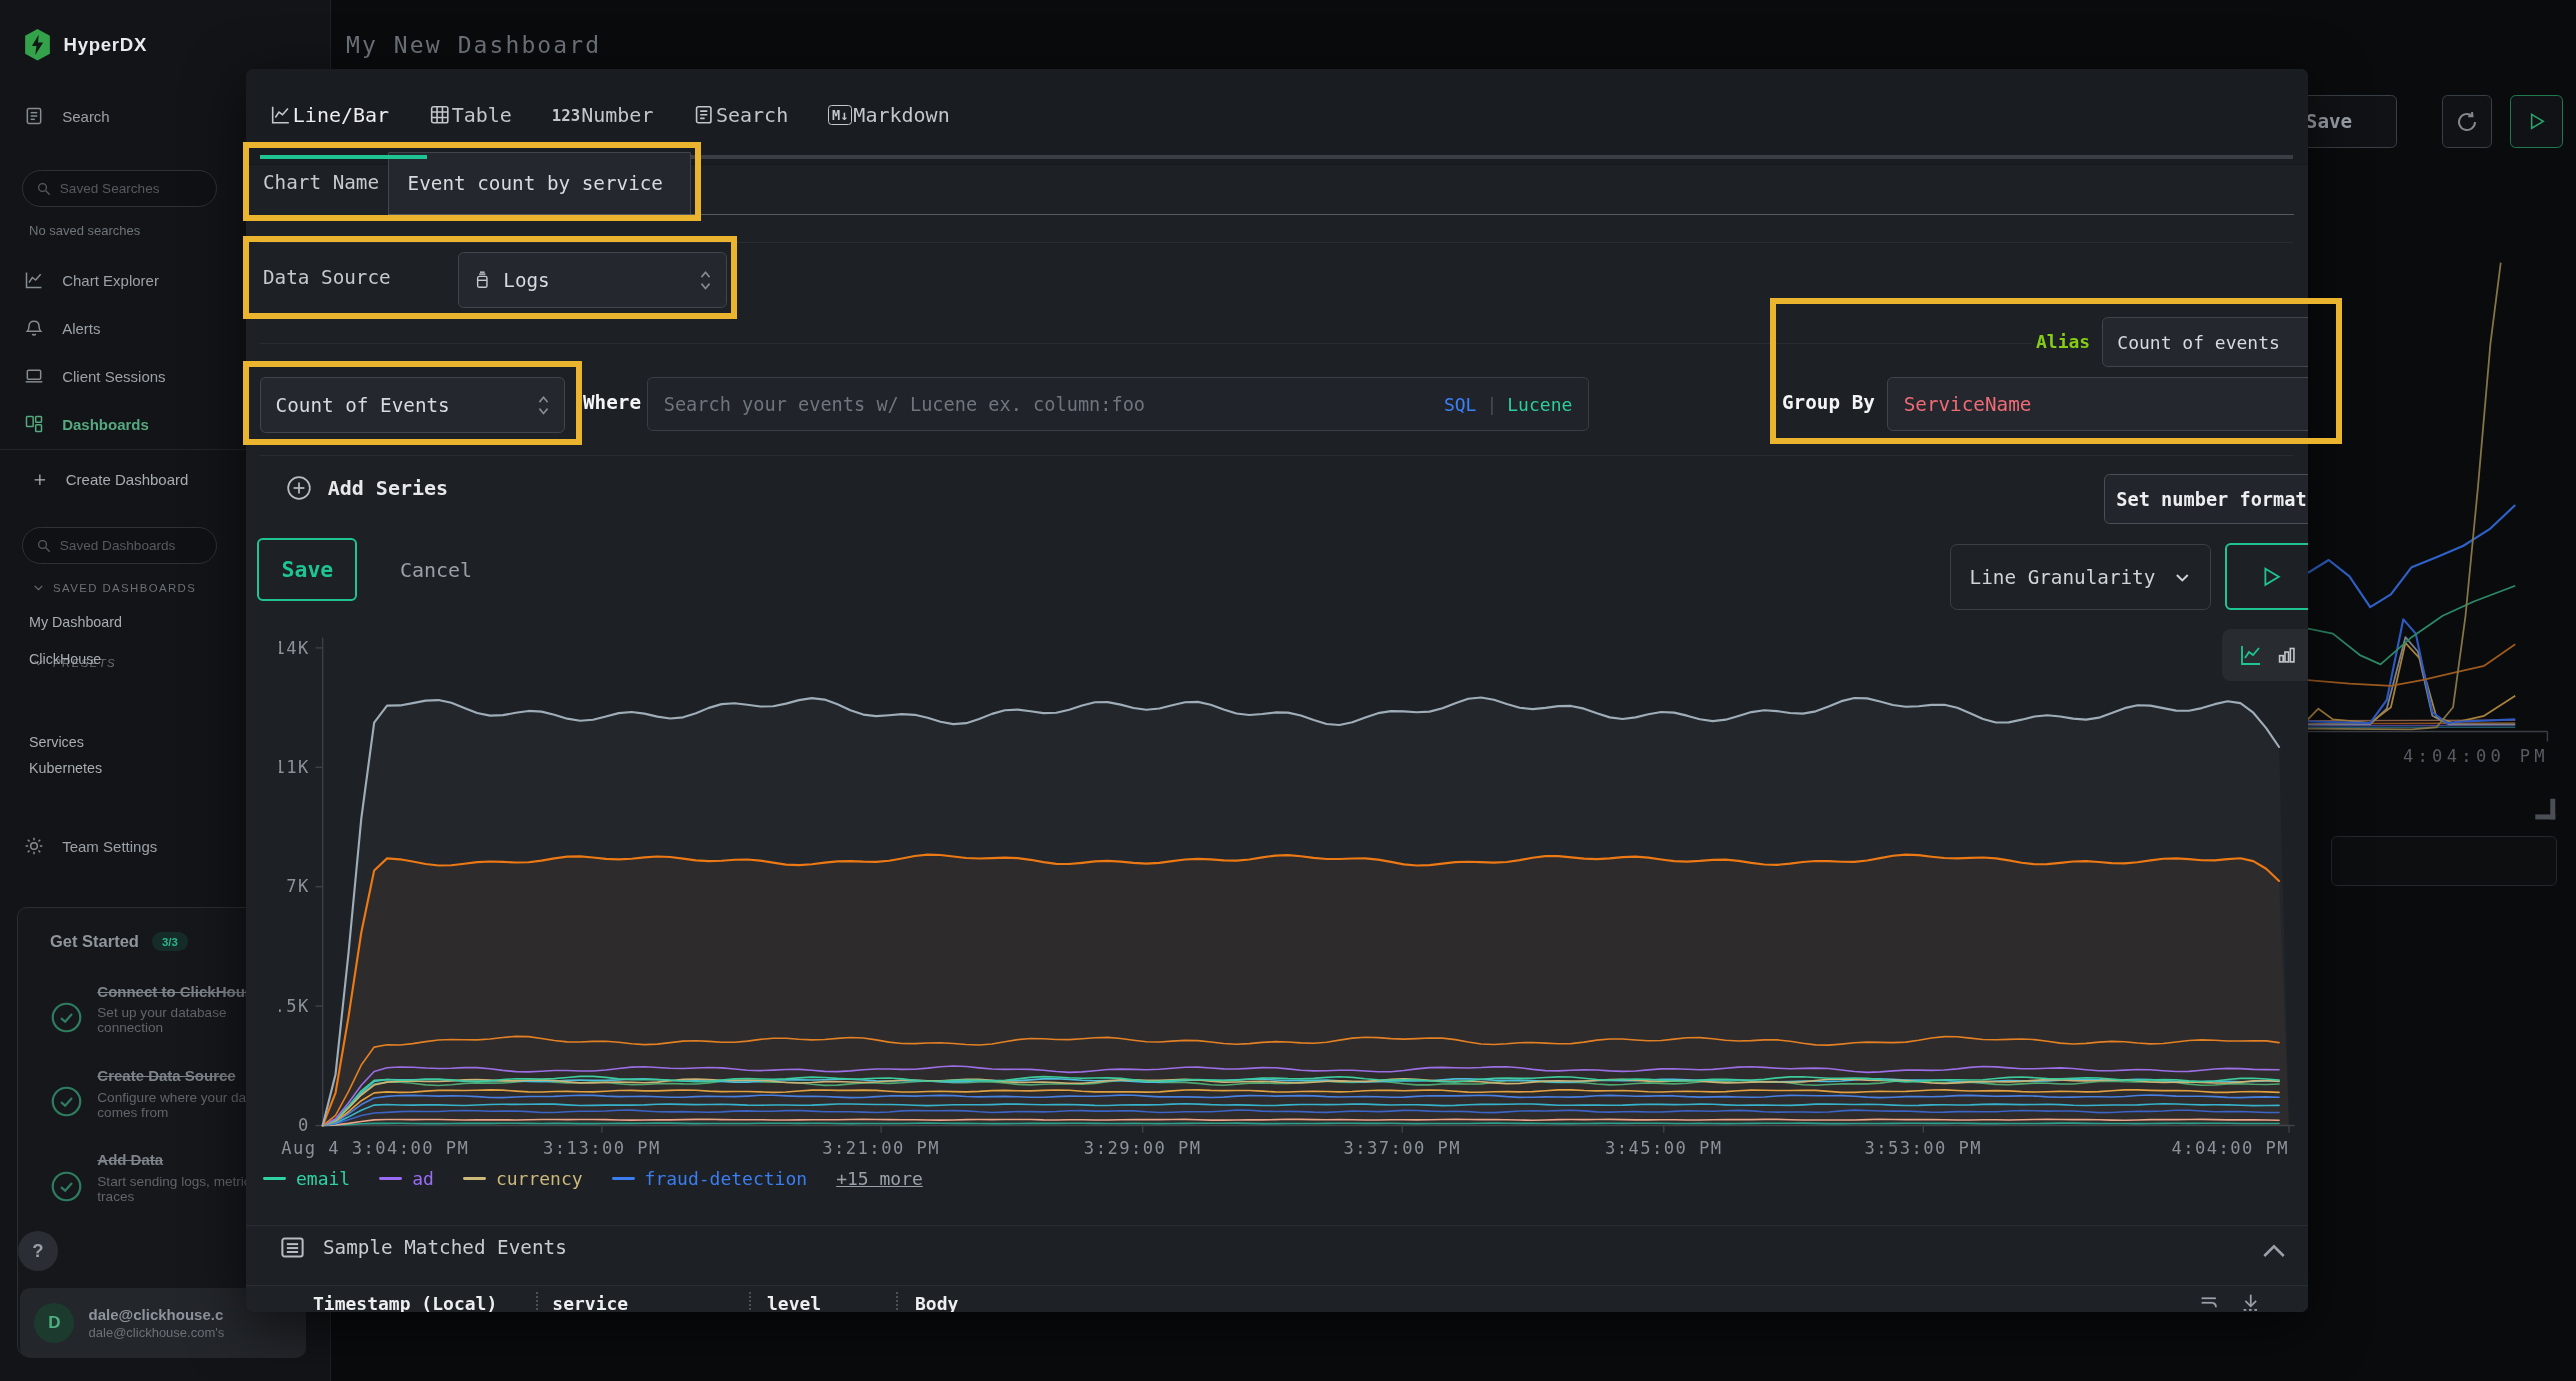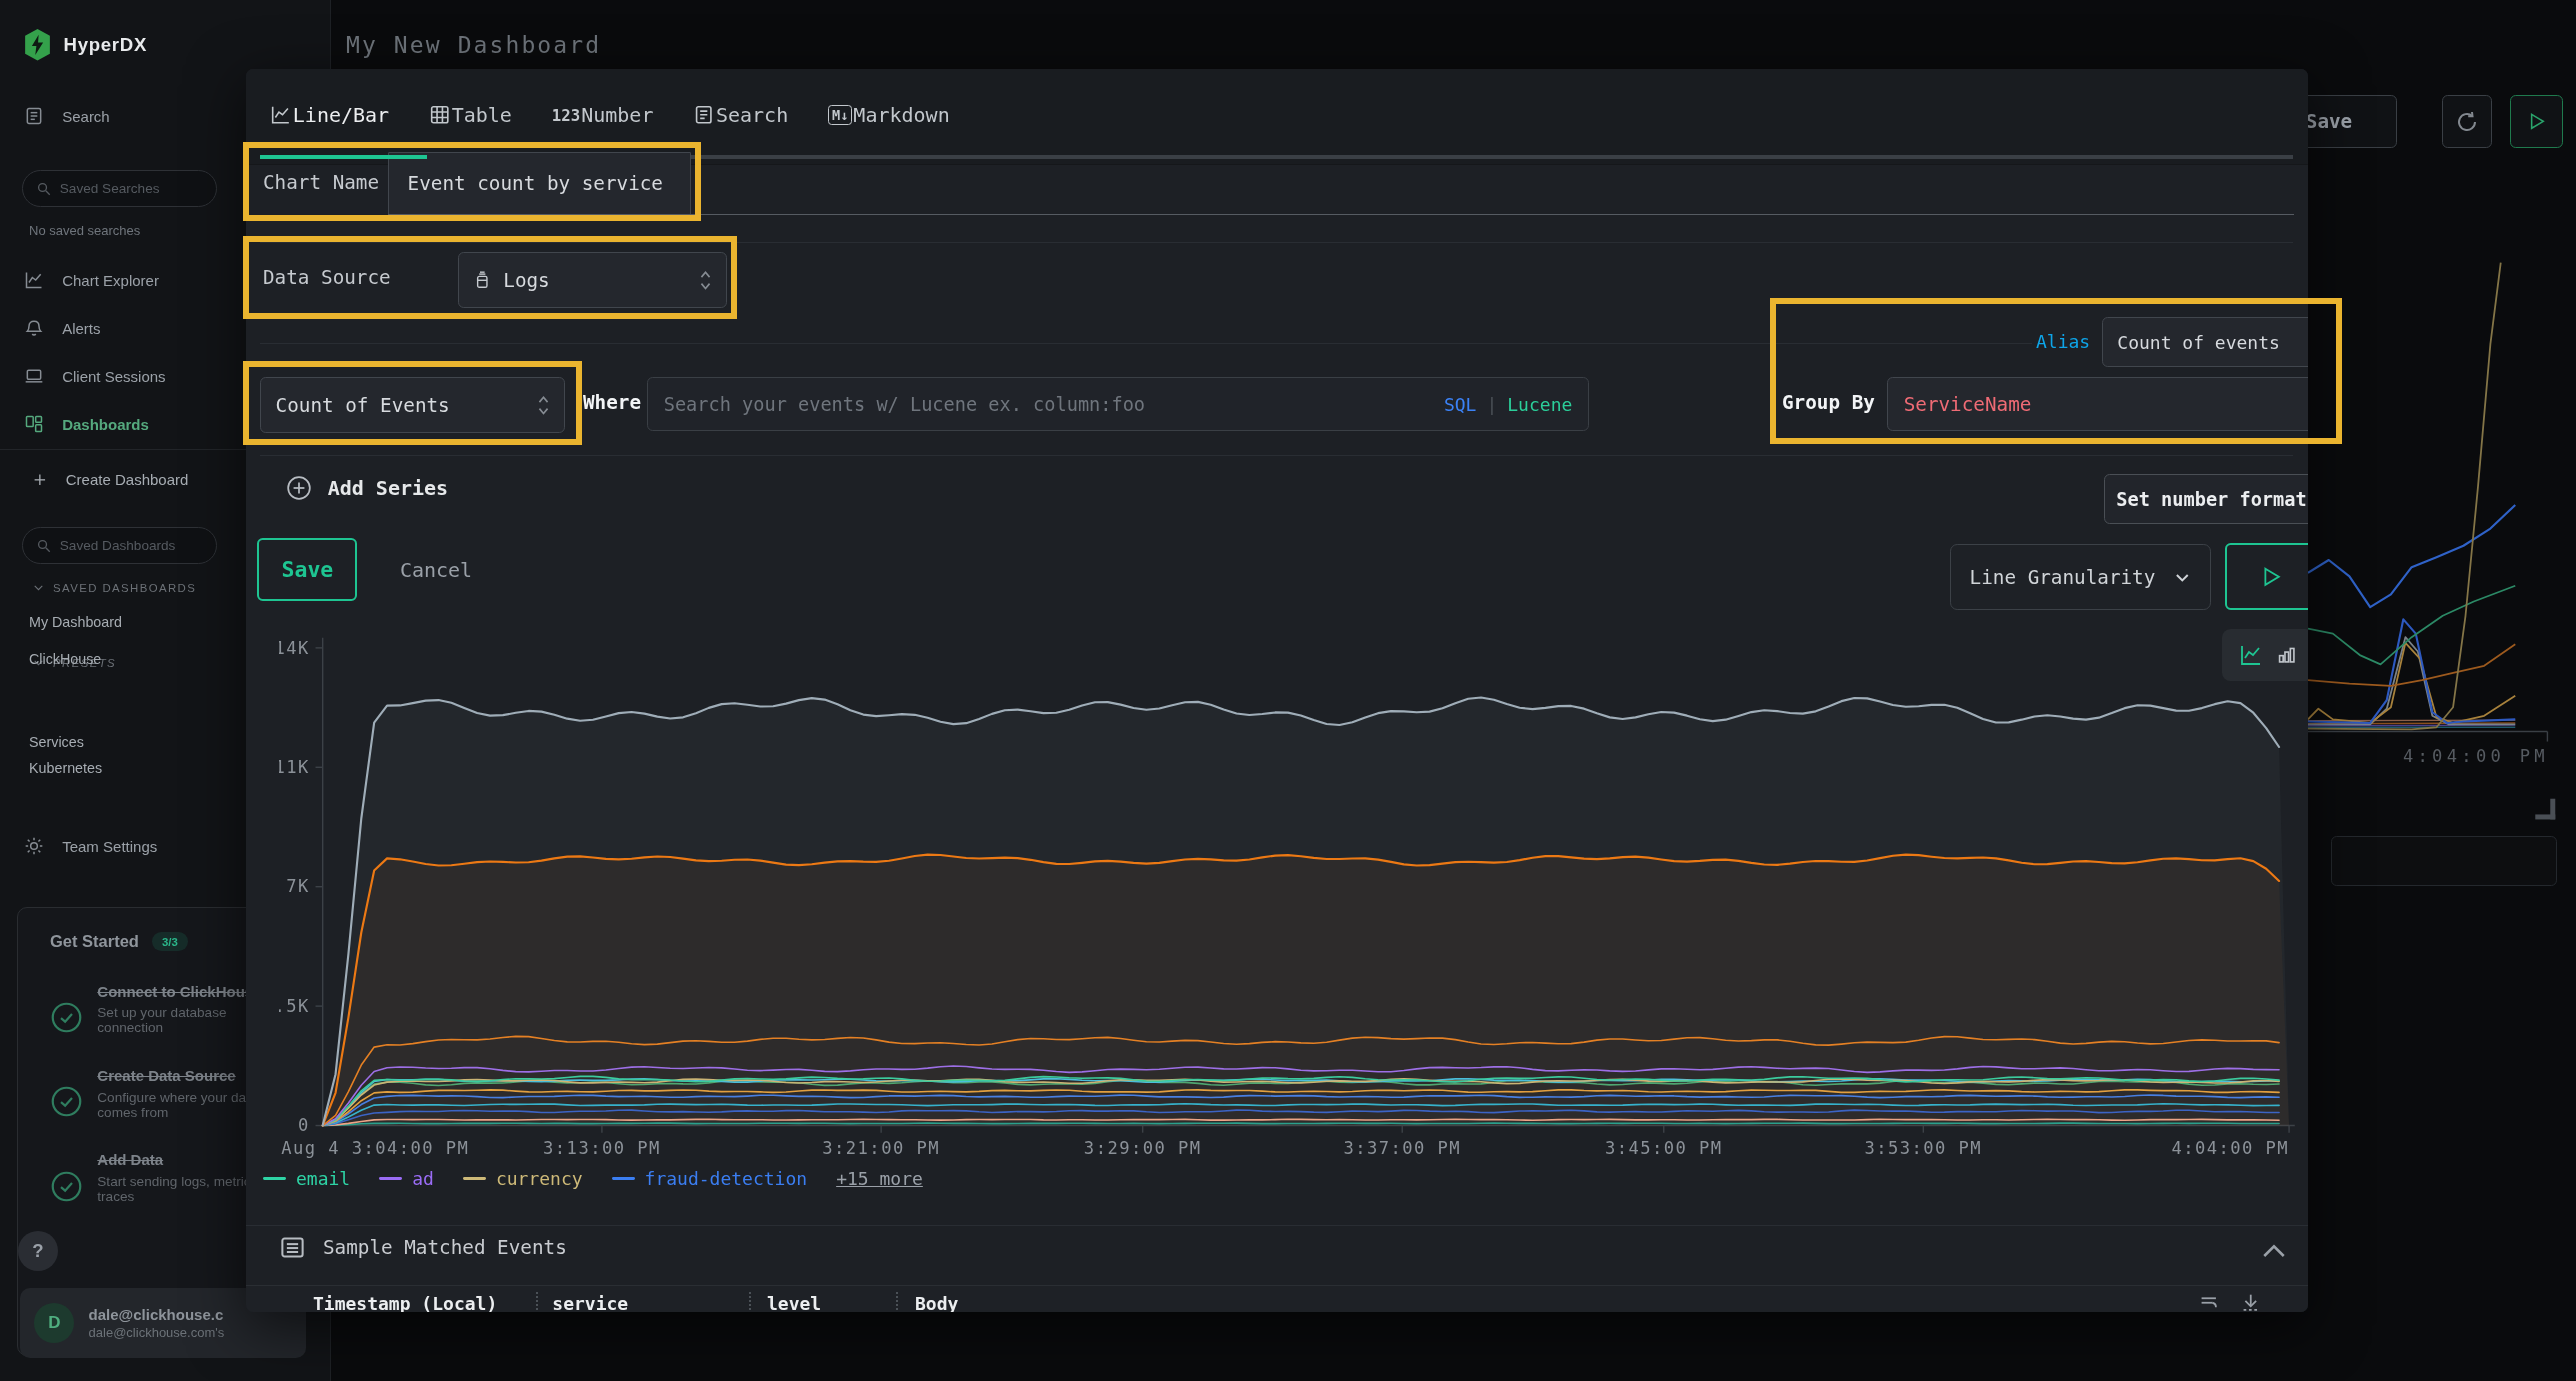--- a/index.html
+++ b/index.html
@@ -74,21 +74,21 @@
 
   #name-row-label{left:17px;top:102px;}
   #name-input{left:142px;top:83px;width:303px;height:63px;border-radius:1.4px;border-bottom:1.4px solid #787f87;padding:0 18.6px;outline:none;}
   #name-underline{left:142px;top:145px;width:1906px;height:1.4px;background:#565b62;}
   .hdivider{height:0.7px;background:var(--divider);}
   #div1{left:14.3px;top:173px;width:2033px;}
   #ds-label{left:17px;top:197px;}
   #ds-select{left:212px;top:183px;width:269px;height:56px;border-radius:5.7px;display:flex;align-items:center;gap:11.4px;padding:0 14.3px;}
   .updown{margin-left:auto;color:#868c93;width:13px;height:21.5px;}
   #div2{left:14.3px;top:274px;width:1772px;}
-  #alias-label{left:1790px;top:262px;font-size:18px;color:#0ea5e9;}
+  #alias-label{left:1790px;top:262px;font-size:18px;color:#84cc16;font-weight:bold;}
   #alias-input{left:1856px;top:248px;width:215px;height:50px;border-radius:5.7px;padding:0 14.3px;font-size:18px;}
   #agg-select{left:14.3px;top:308px;width:305px;height:56px;border-radius:5.7px;display:flex;align-items:center;padding:0 14.3px;}
   #where-label{left:337px;top:322px;font-weight:bold;color:#f2f4f6;}
   #where-wrap{left:401px;top:308px;width:942px;height:54px;border-radius:5.7px;background:#202329;border:1.4px solid #3a3f45;display:flex;align-items:center;padding:0 15.7px;gap:10px;}
   #where-input{flex:1;background:transparent;border:none;outline:none;font-family:var(--mono);font-size:18.6px;color:#b9bec4;}
   #where-input::placeholder{color:#6f757d;}
   .langtag{font-family:var(--mono);font-size:18px;}
   #sql-tag{color:#3b82f6;}
   #lang-sep{color:#4a4f55;}
   #lucene-tag{color:#2bcf9a;}

